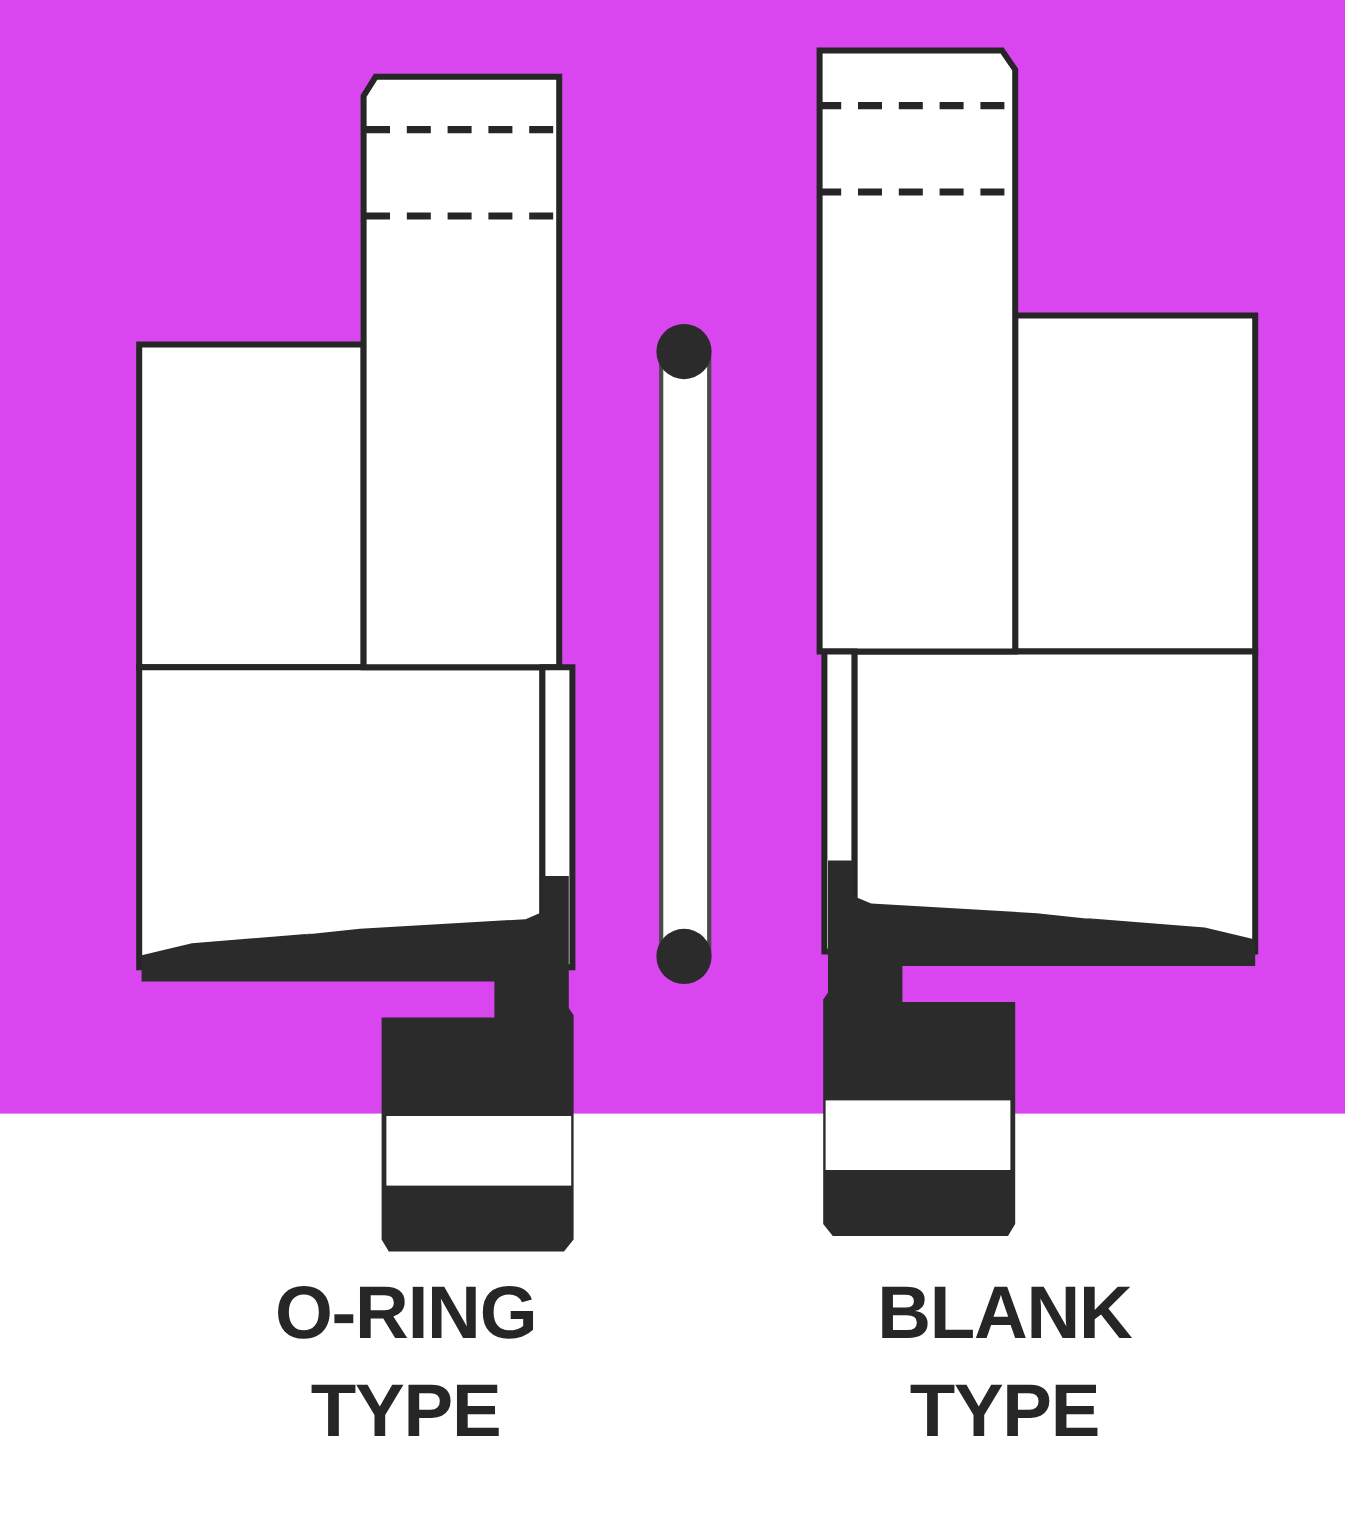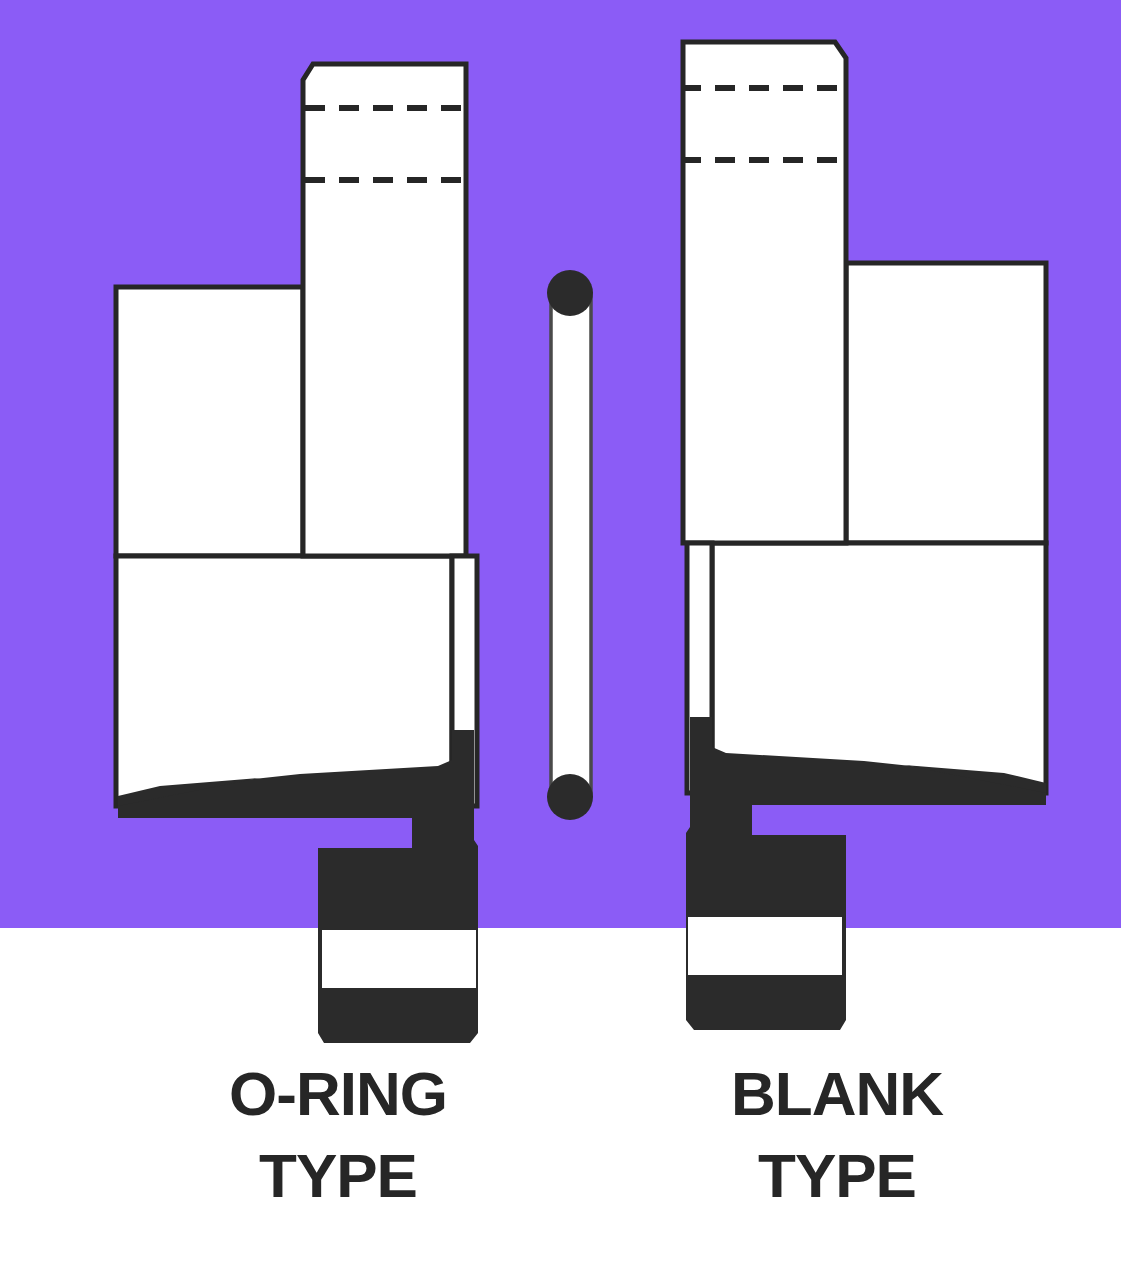--- a/index.html
+++ b/index.html
@@ -10,21 +10,21 @@
   body {
     width: 1121px;
     height: 1280px;
     font-family: "Liberation Sans", sans-serif;
     overflow: hidden;
   }
   #diagram-root {
     position: relative;
     width: 1121px;
     height: 928px;
-    background: #8b5cf6;
+    background: #d946ef;
   }
   svg.figure-canvas {
     position: absolute;
     top: 0;
     left: 0;
     width: 1121px;
     height: 1280px;
     display: block;
   }
   .caption-text {

